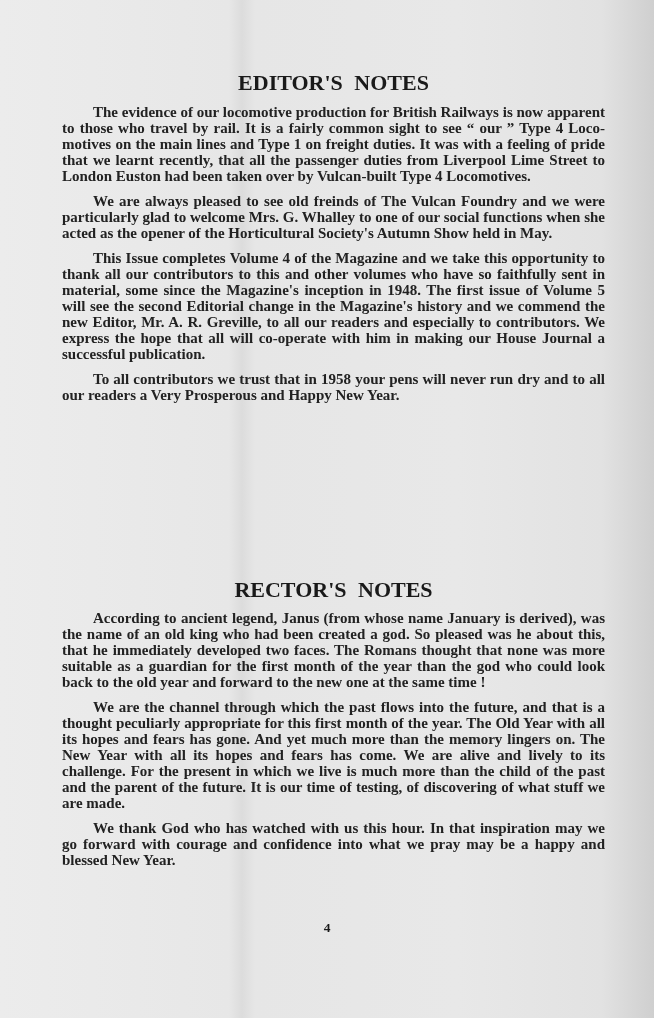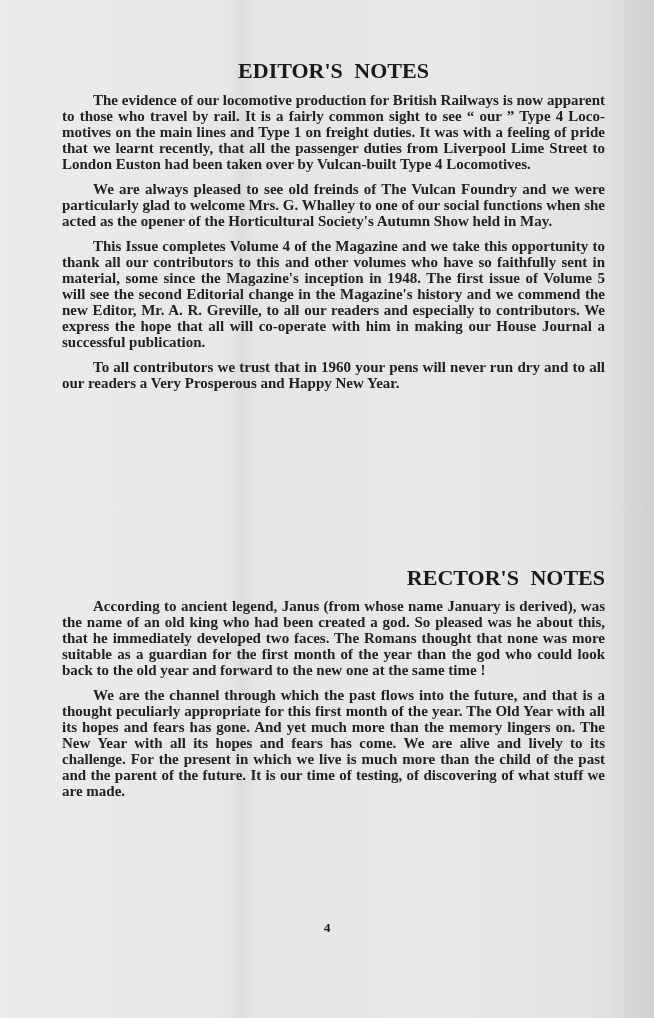--- a/index.html
+++ b/index.html
@@ -11,47 +11,48 @@
   .page {
     position: absolute; left: 0; top: 0; width: 654px; height: 1018px;
     background:
       linear-gradient(90deg, #ececec 0%, #e7e7e7 35%, #dcdcdc 37%, #e6e6e6 39%, #e8e8e8 70%, #e2e2e2 92%, #cfcfcf 100%);
     color: #1a1a1a;
     font-family: "Liberation Serif", "DejaVu Serif", serif;
   }
   .section { position: absolute; left: 62px; width: 543px; }
   .heading {
     text-align: center; font-weight: bold; font-size: 22px; letter-spacing: 0px;
-    margin: 0; line-height: 26px; word-spacing: 6px;
+    margin: 12px; line-height: 26px; word-spacing: 6px;
   }
   .para {
     font-size: 15px; line-height: 16px; text-align: justify;
     text-indent: 31px; margin: 0 0 9px 0; font-weight: bold; color: #222;
   }
   #editors { top: 58px; }
   #editors .heading { margin-bottom: 8px; }
   #rectors { top: 565px; }
-  #rectors .heading { margin-bottom: 7px; text-align: right; }
+  #rectors .heading { margin-bottom: 7px; }
   .page-number {
     position: absolute; top: 920px; left: 0; width: 654px; text-align: center;
     font-size: 13.5px; font-weight: bold;
   }
 </style>
 </head>
 <body>
 
 <div class="page">
   <div class="section" id="editors">
     <h1 class="heading">EDITOR'S NOTES</h1>
     <p class="para">The evidence of our locomotive production for British Railways is now apparent to those who travel by rail. It is a fairly common sight to see “ our ” Type 4 Loco-motives on the main lines and Type 1 on freight duties. It was with a feeling of pride that we learnt recently, that all the passenger duties from Liverpool Lime Street to London Euston had been taken over by Vulcan-built Type 4 Locomotives.</p>
     <p class="para">We are always pleased to see old freinds of The Vulcan Foundry and we were particularly glad to welcome Mrs. G. Whalley to one of our social functions when she acted as the opener of the Horticultural Society's Autumn Show held in May.</p>
     <p class="para">This Issue completes Volume 4 of the Magazine and we take this opportunity to thank all our contributors to this and other volumes who have so faithfully sent in material, some since the Magazine's inception in 1948. The first issue of Volume 5 will see the second Editorial change in the Magazine's history and we commend the new Editor, Mr. A. R. Greville, to all our readers and especially to contributors. We express the hope that all will co-operate with him in making our House Journal a successful publication.</p>
-    <p class="para">To all contributors we trust that in 1960 your pens will never run dry and to all our readers a Very Prosperous and Happy New Year.</p>
+    <p class="para">To all contributors we trust that in 1958 your pens will never run dry and to all our readers a Very Prosperous and Happy New Year.</p>
   </div>
 
   <div class="section" id="rectors">
     <h1 class="heading">RECTOR'S NOTES</h1>
     <p class="para">According to ancient legend, Janus (from whose name January is derived), was the name of an old king who had been created a god. So pleased was he about this, that he immediately developed two faces. The Romans thought that none was more suitable as a guardian for the first month of the year than the god who could look back to the old year and forward to the new one at the same time !</p>
     <p class="para">We are the channel through which the past flows into the future, and that is a thought peculiarly appropriate for this first month of the year. The Old Year with all its hopes and fears has gone. And yet much more than the memory lingers on. The New Year with all its hopes and fears has come. We are alive and lively to its challenge. For the present in which we live is much more than the child of the past and the parent of the future. It is our time of testing, of discovering of what stuff we are made.</p>
+    <p class="para">We thank God who has watched with us this hour. In that inspiration may we go forward with courage and confidence into what we pray may be a happy and blessed New Year.</p>
   </div>
 
   <div class="page-number">4</div>
 </div>
 
 </body></html>

